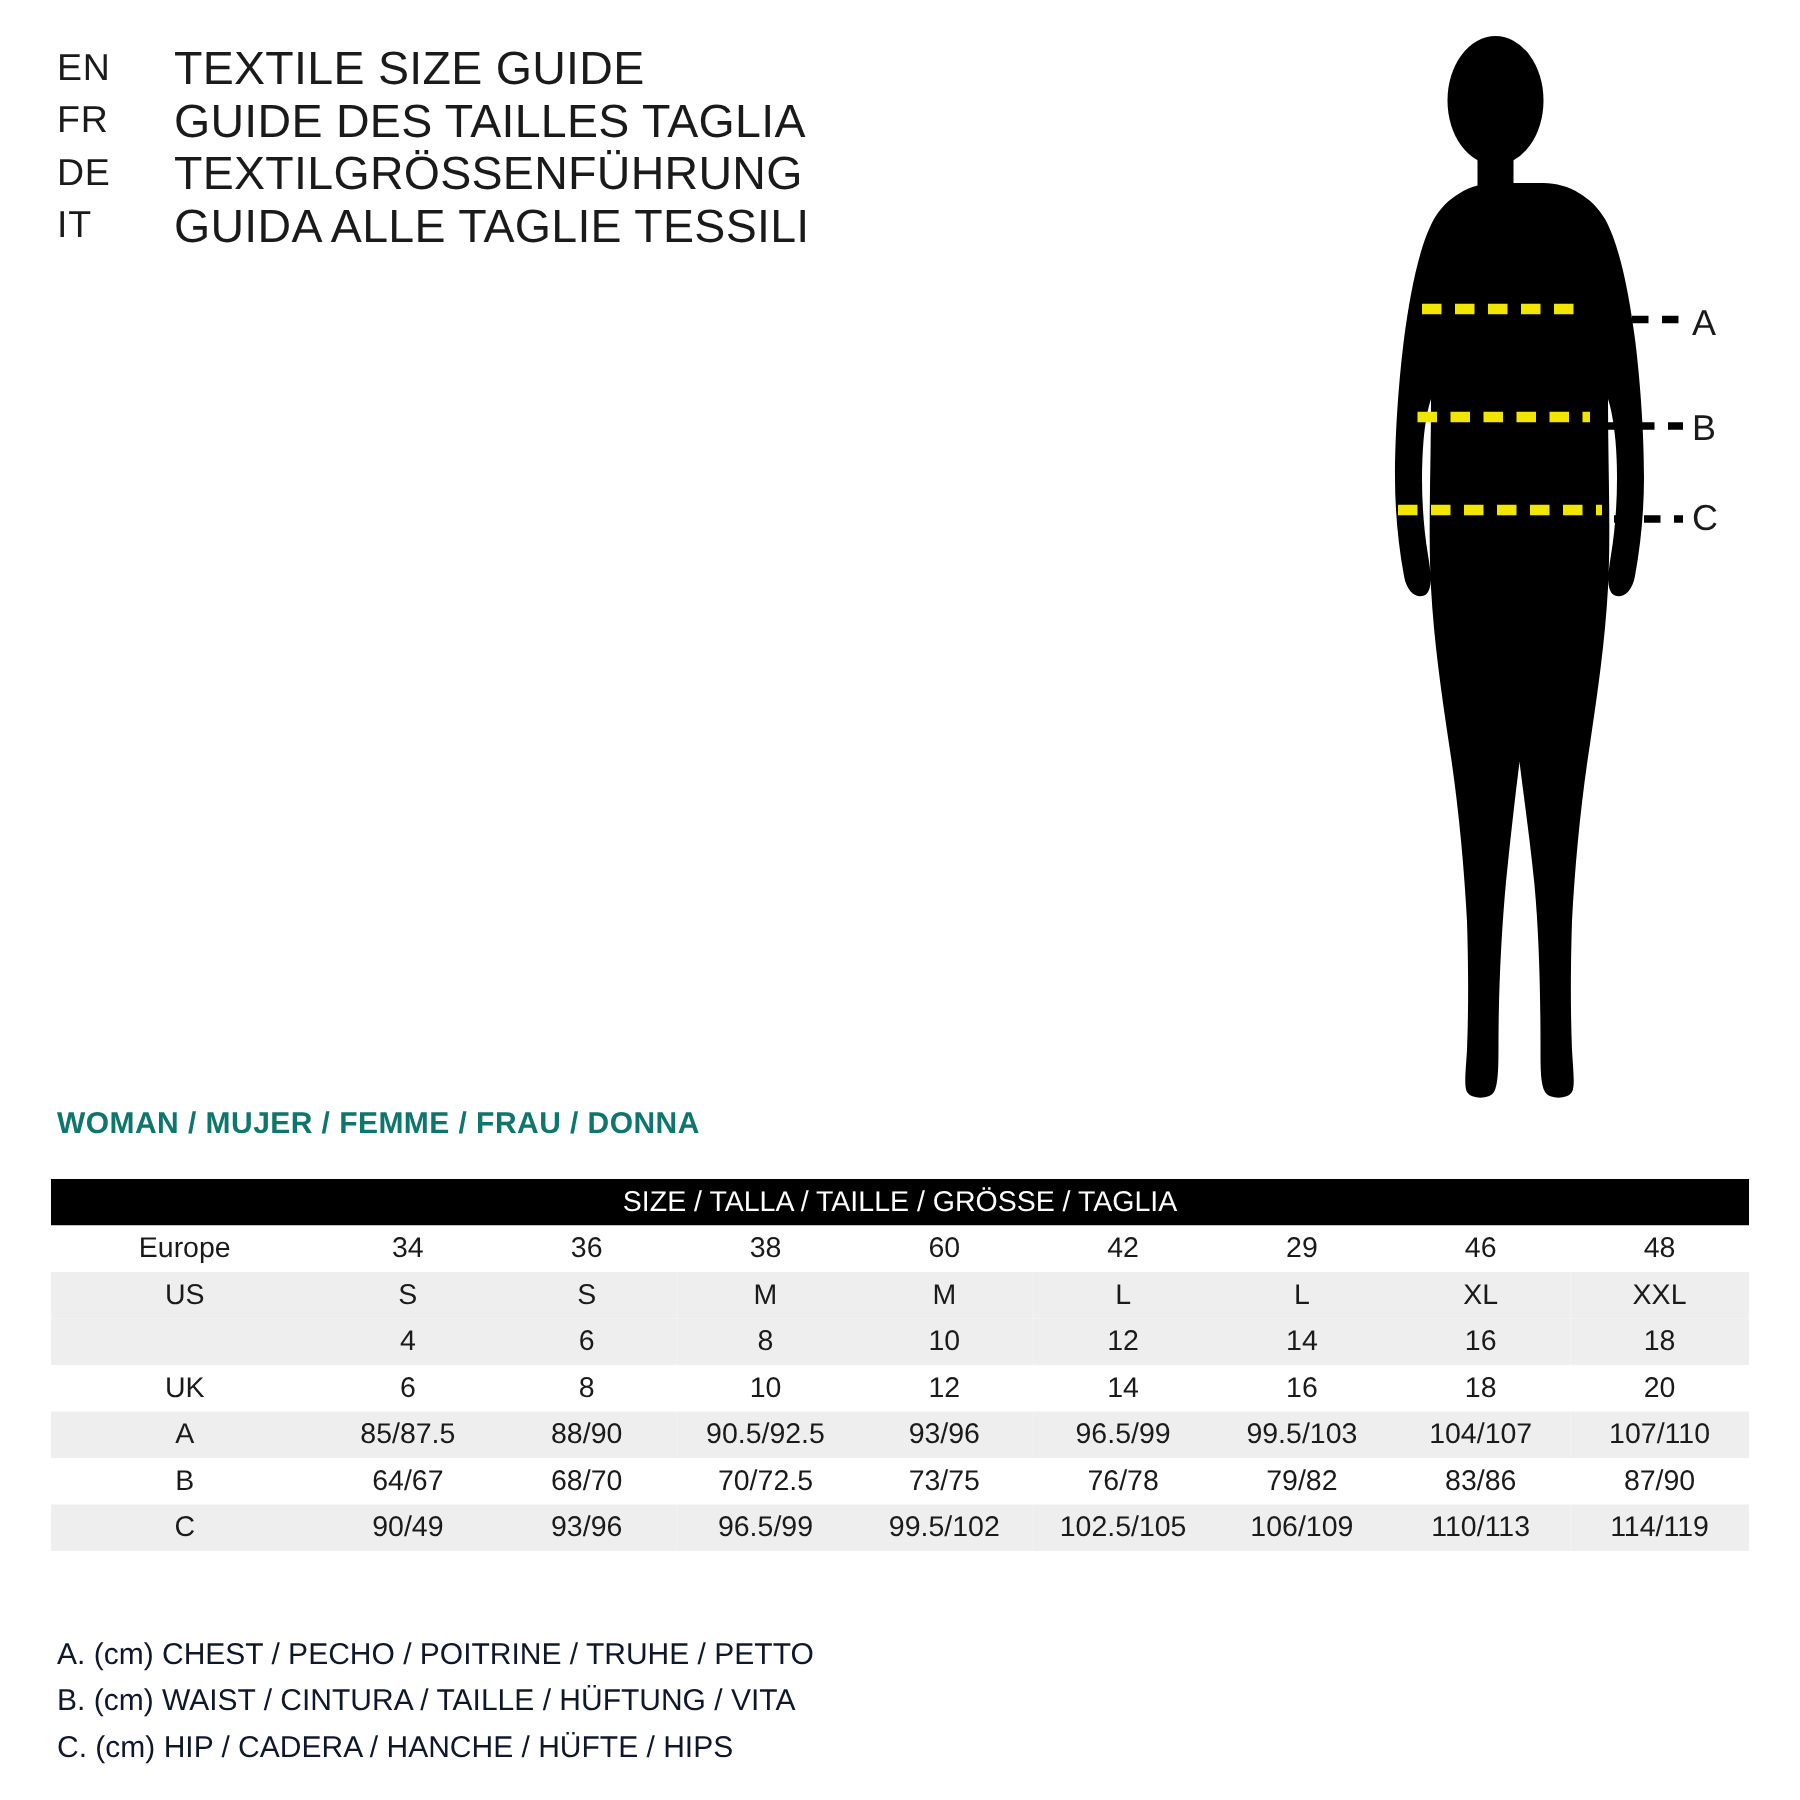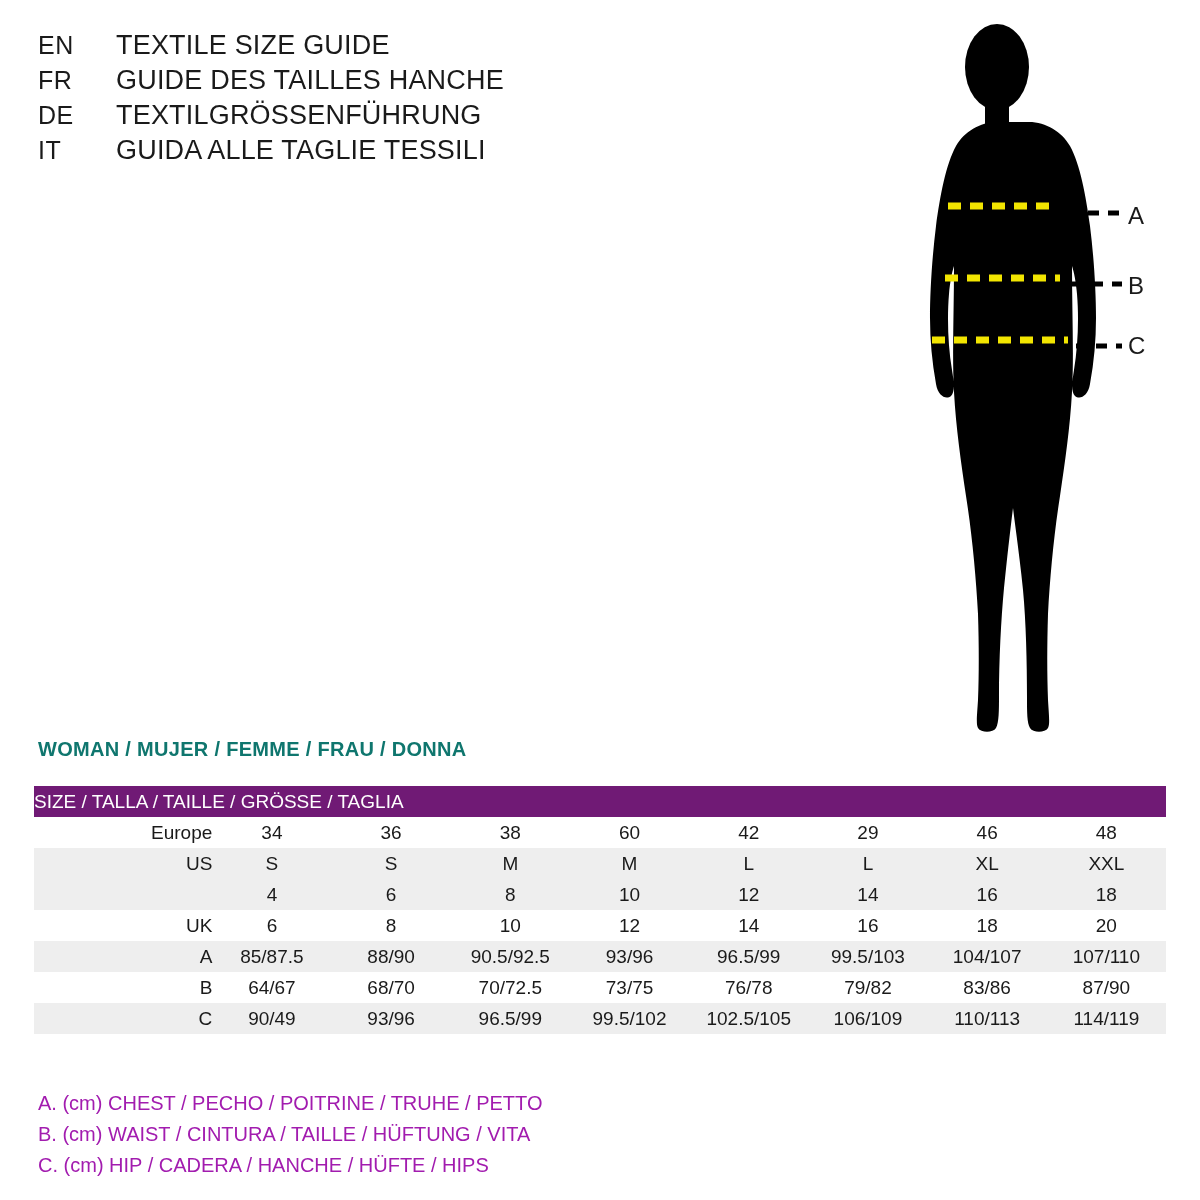--- a/index.html
+++ b/index.html
@@ -28,21 +28,21 @@
     align-items: center;
     height: 35px;
   }
   .lang-code {
     width: 78px;
     font-size: 25px;
     letter-spacing: 0.5px;
     color: #1a1a1a;
   }
   .lang-text {
-    font-size: 27px;
+    font-size: 31px;
     letter-spacing: 0.2px;
     color: #1a1a1a;
     white-space: nowrap;
   }
 
   
   .figure-wrap {
     position: absolute;
     left: 860px;
     top: 10px;
@@ -80,58 +80,58 @@
     font-size: 19px;
     color: #1a1a1a;
   }
   table.size-table td, table.size-table th {
     padding: 0;
     height: 31px;
     font-weight: normal;
     vertical-align: middle;
   }
   .hdr-row td {
-    background: #701a75;
+    background: #000000;
     color: #ffffff;
     font-size: 19px;
-    text-align: left;
+    text-align: center;
     padding-left: 8px;
     height: 32px;
   }
   .row-alt td { background: #eeeeee; }
   .row-plain td { background: #ffffff; }
   .rowlabel {
-    text-align: right;
+    text-align: center;
     padding-left: 8px;
     width: 178px;
   }
   .cell { text-align: center; width: 119px; }
 
   
   .legend {
     position: absolute;
     left: 38px;
     top: 1088px;
     font-size: 20px;
     line-height: 31px;
-    color: #a21caf;
+    color: #0f172a;
   }
   .legend div { white-space: nowrap; }
 </style>
 </head>
 <body>
 
 <div class="lang-block">
   <div class="lang-row">
     <span class="lang-code">EN</span>
     <span class="lang-text">TEXTILE SIZE GUIDE</span>
   </div>
   <div class="lang-row">
     <span class="lang-code">FR</span>
-    <span class="lang-text">GUIDE DES TAILLES HANCHE</span>
+    <span class="lang-text">GUIDE DES TAILLES TAGLIA</span>
   </div>
   <div class="lang-row">
     <span class="lang-code">DE</span>
     <span class="lang-text">TEXTILGRÖSSENFÜHRUNG</span>
   </div>
   <div class="lang-row">
     <span class="lang-code">IT</span>
     <span class="lang-text">GUIDA ALLE TAGLIE TESSILI</span>
   </div>
 </div>

